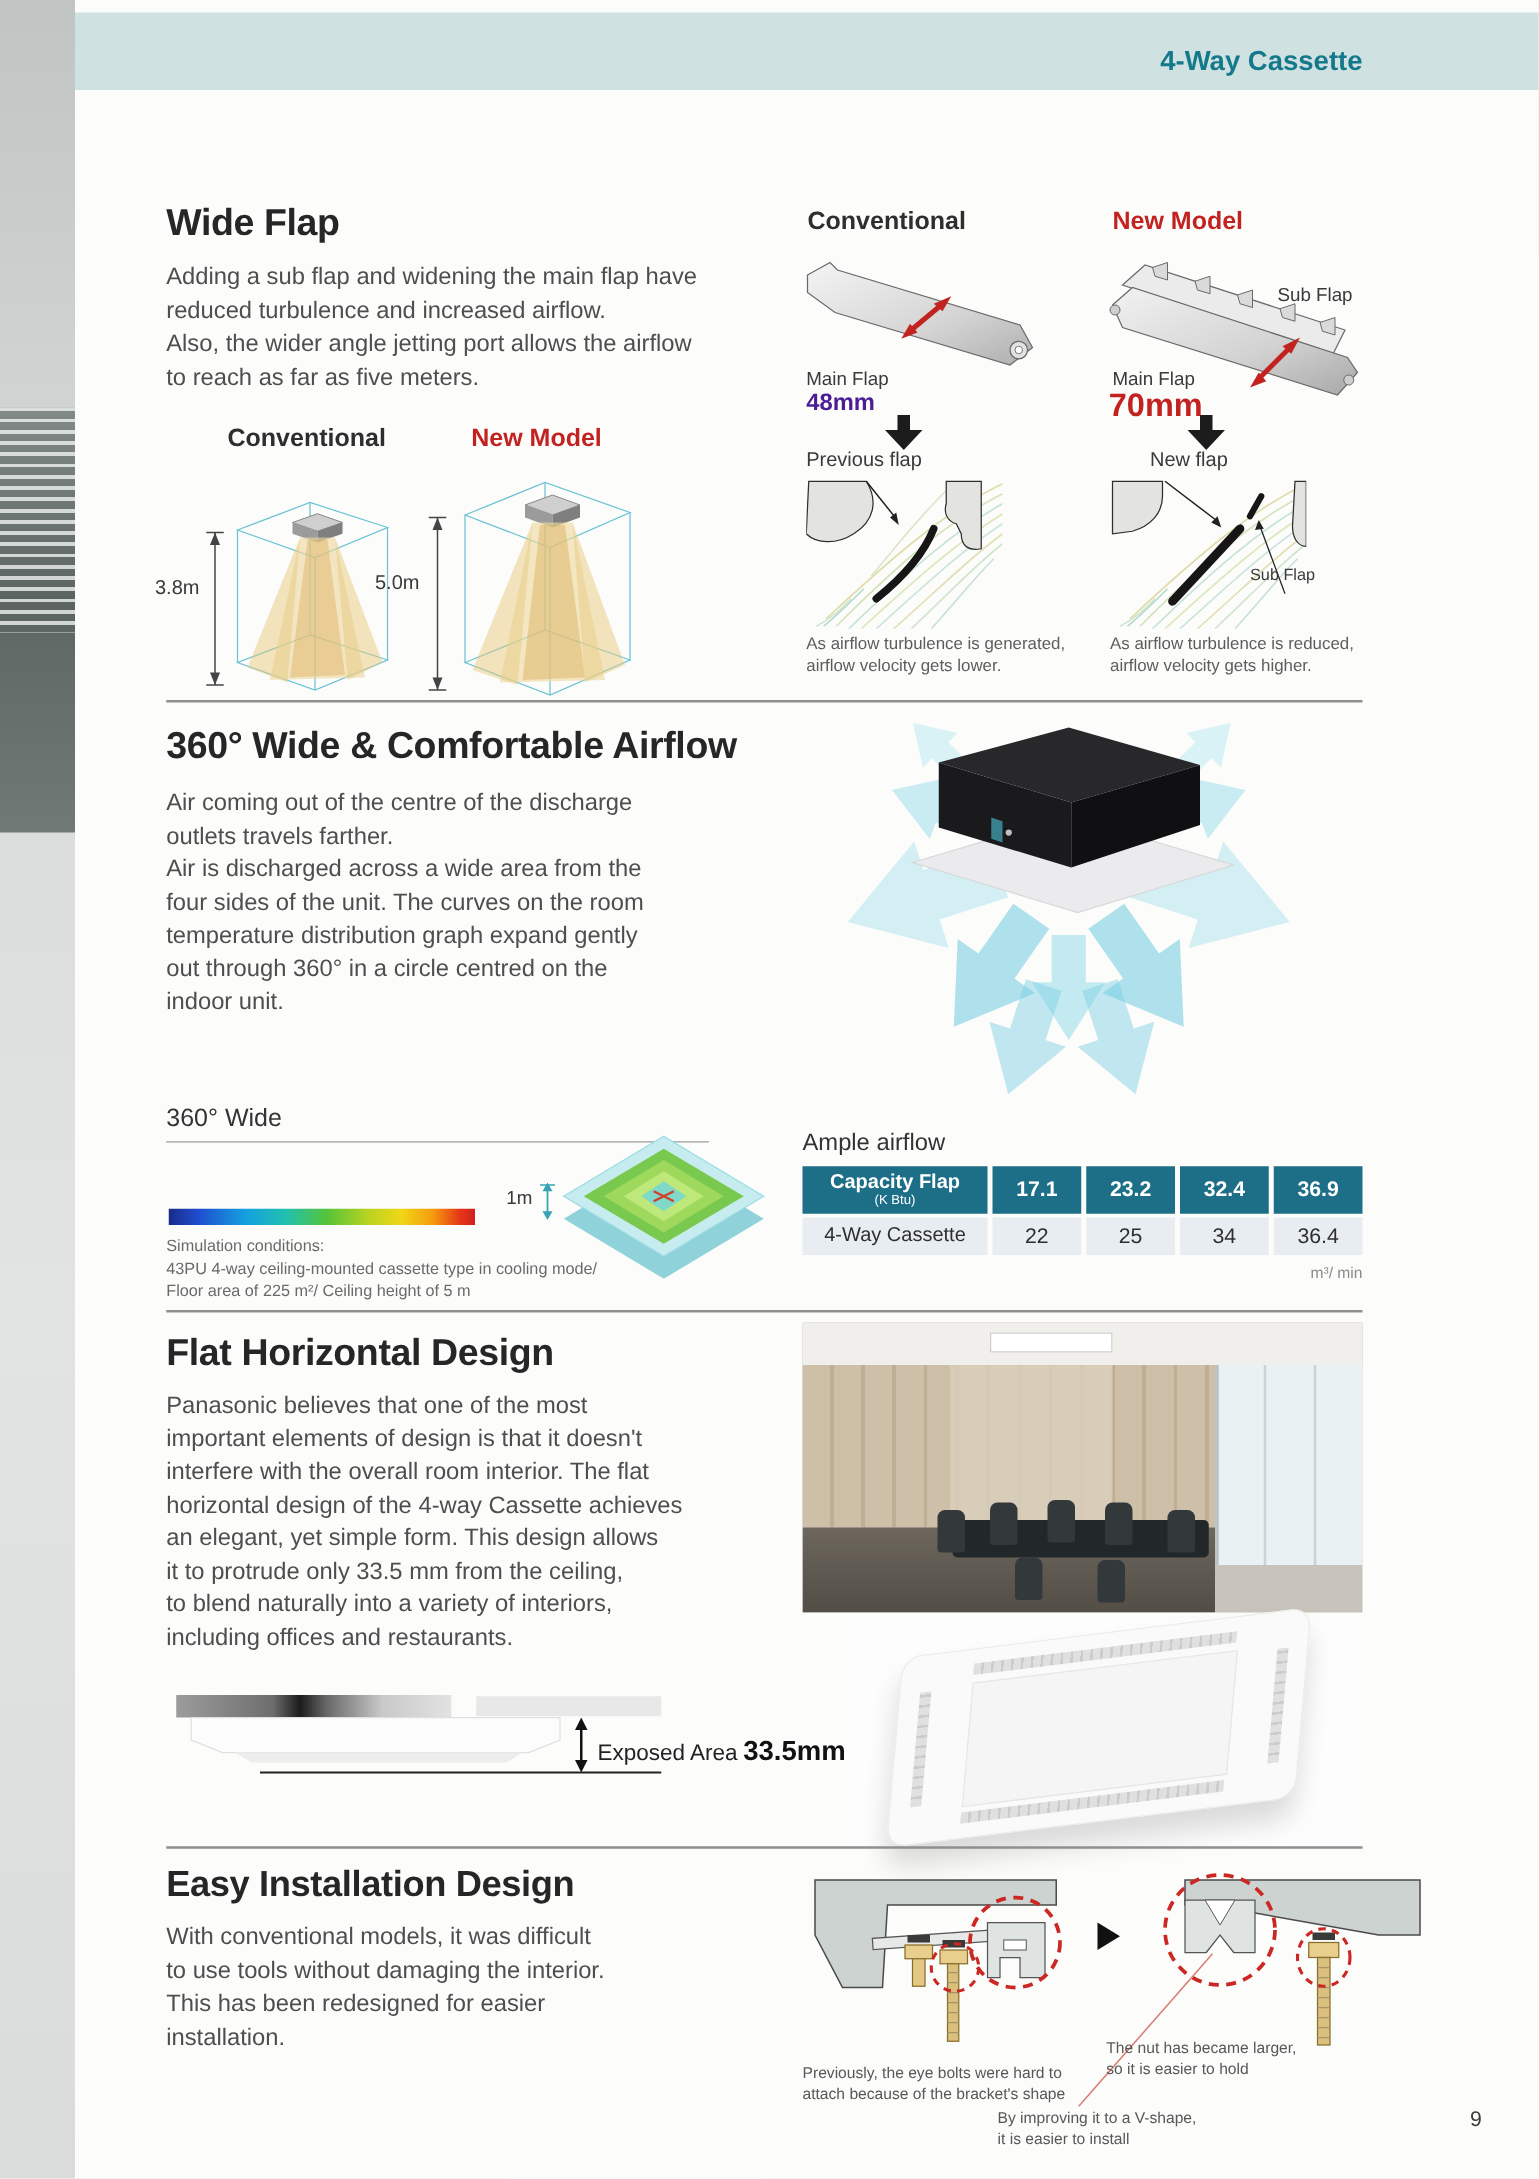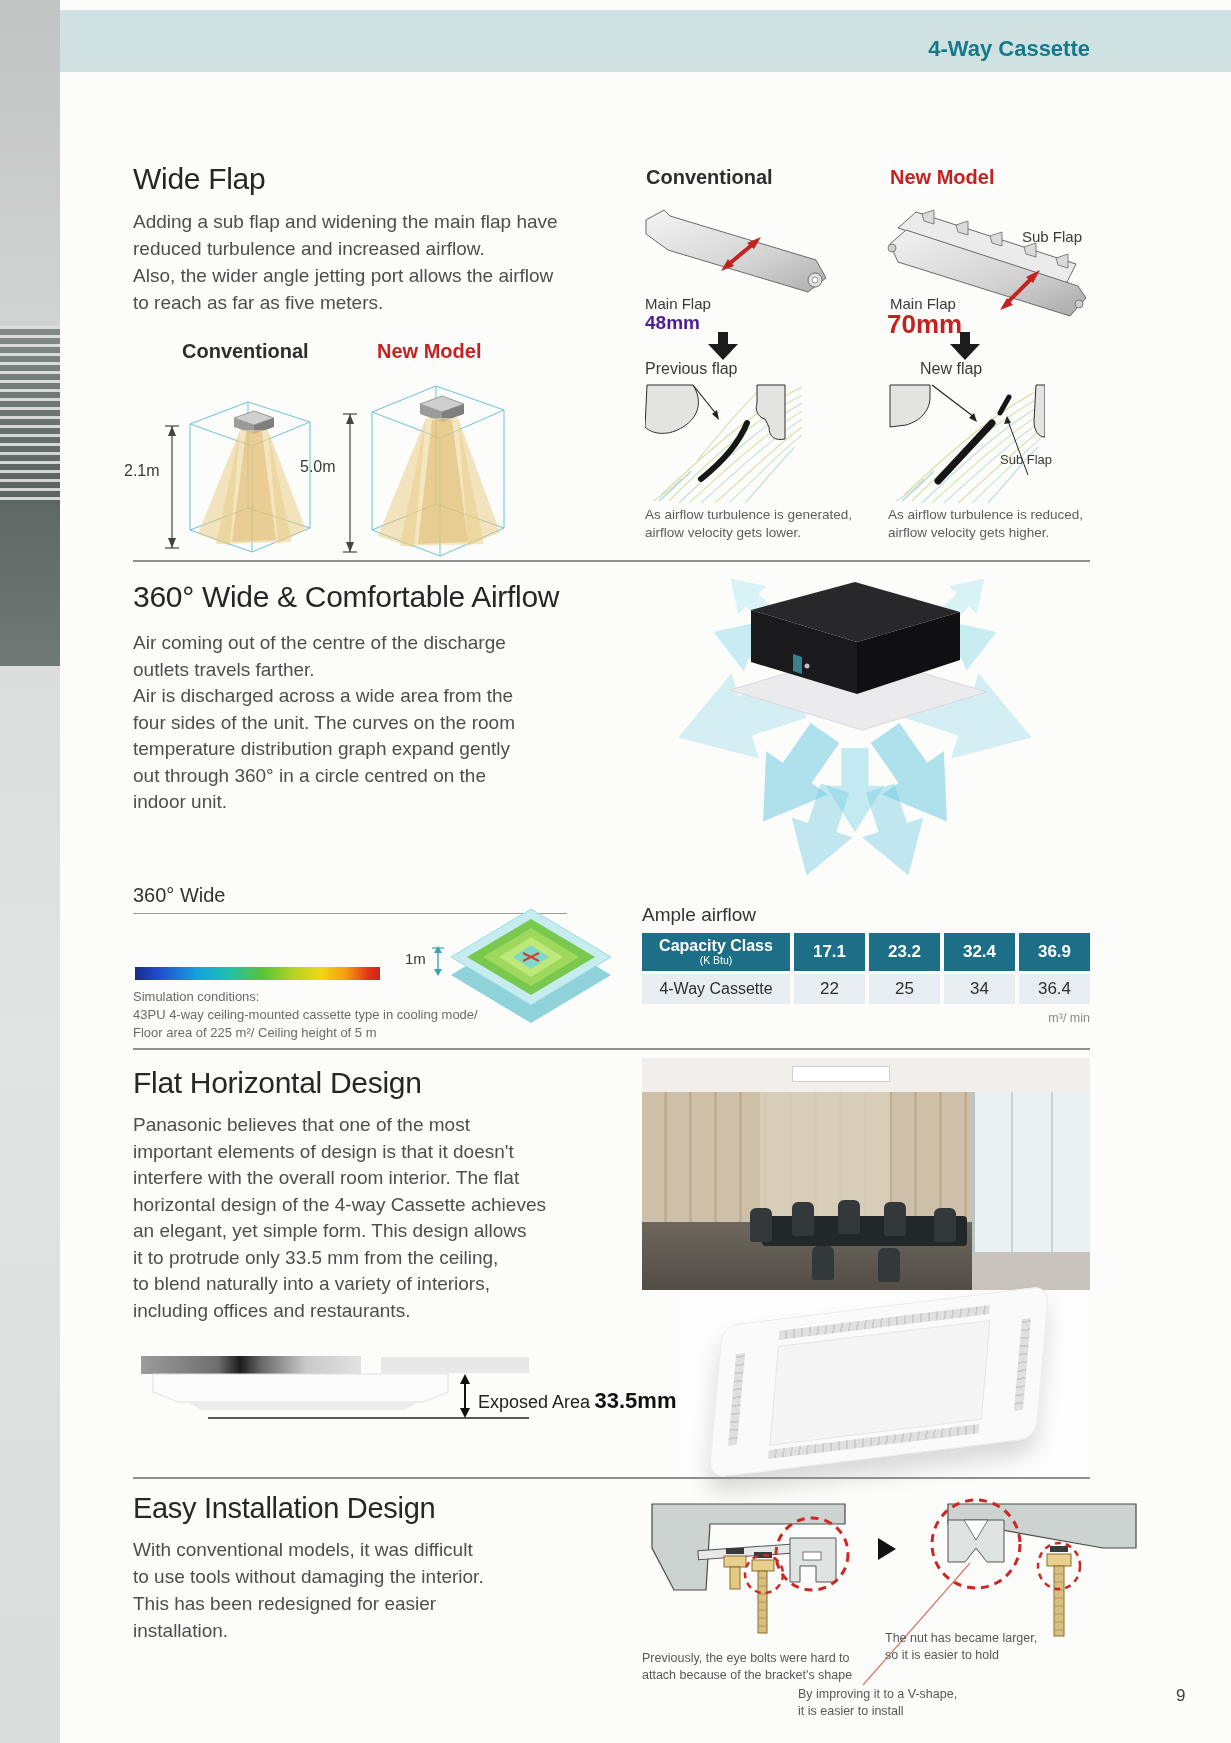--- a/index.html
+++ b/index.html
@@ -1,19 +1,19 @@
 <!DOCTYPE html>
 <html><head>
 <meta charset="utf-8">
 <style>
   html,body{margin:0;padding:0;background:#e9e9e7;}
   .page{position:relative;width:1231px;height:1743px;margin:0 auto;background:#fcfcfb;
         font-family:"Liberation Sans","DejaVu Sans",sans-serif;overflow:hidden;}
   .abs{position:absolute;}
-  .h1{font-size:30px;font-weight:400;color:#262626;letter-spacing:-0.3px;}
+  .h1{font-size:30px;font-weight:700;color:#262626;letter-spacing:-0.3px;}
   .body-text{font-size:19px;line-height:27px;color:#4e4e4e;white-space:pre-line;}
   .sublabel{font-size:20px;font-weight:700;color:#2e2e2e;}
   .red{color:#c32320;}
   .small-label{font-size:15px;color:#3a3a3a;text-align:center;}
   .tiny-label{font-size:13px;color:#3a3a3a;}
   .caption{font-size:13.5px;line-height:18px;color:#5d5d5d;white-space:pre-line;}
   .mini-caption{font-size:12.5px;line-height:17px;color:#585858;white-space:pre-line;}
   .pre{white-space:pre-line;}
   .rule{position:absolute;height:2px;background:#8f8f8f;}
   .rule.thin{height:1px;background:#9b9b9b;}
@@ -105,21 +105,21 @@
       </g>
       <g stroke="#444" stroke-width="1.2">
         <line x1="12" y1="44" x2="12" y2="166"></line>
           <line x1="5" y1="44" x2="19" y2="44"></line>
           <line x1="5" y1="166" x2="19" y2="166"></line>
       </g>
       <polygon points="12,44 8,54 16,54" fill="#444"></polygon>
         <polygon points="12,166 8,156 16,156" fill="#444"></polygon>
     </svg>
   </div>
-  <div class="abs small-label" style="left:124px;top:462px;font-size:16px;">2.1m</div>
+  <div class="abs small-label" style="left:124px;top:462px;font-size:16px;">3.8m</div>
 
   <div class="abs" style="left:338px;top:368px;">
     <svg width="178" height="198" viewBox="0 0 178 198">
       <g stroke="#6cc3d4" stroke-width="1" fill="none">
         <polygon points="34,44 98,18 166,42 102,70"></polygon>
         <polygon points="34,162 98,136 166,160 102,188"></polygon>
         <line x1="34" y1="44" x2="34" y2="162"></line>
           <line x1="98" y1="18" x2="98" y2="136"></line>
         <line x1="166" y1="42" x2="166" y2="160"></line>
           <line x1="102" y1="70" x2="102" y2="188"></line>
@@ -338,21 +338,21 @@
       <g stroke="#d0402e" stroke-width="2" fill="none">
         <path d="M80,60 l16,8 M96,60 l-16,8"></path>
       </g>
     </svg>
   </div>
 
   <div class="abs" style="left:642px;top:904px;font-size:19px;color:#333;">Ample airflow</div>
   <div class="aatable">
     <div class="trow">
       <div class="cell hcell lcell">
-        <span class="cc-main">Capacity Class</span>
+        <span class="cc-main">Capacity Flap</span>
         <span class="cc-sub">(K Btu)</span>
       </div>
       <div class="cell hcell vcell hval">17.1</div>
       <div class="cell hcell vcell hval">23.2</div>
       <div class="cell hcell vcell hval">32.4</div>
       <div class="cell hcell vcell hval">36.9</div>
     </div>
     <div class="trow">
       <div class="cell bcell lcell" style="font-size:16px;">4-Way Cassette</div>
       <div class="cell bcell vcell">22</div>

